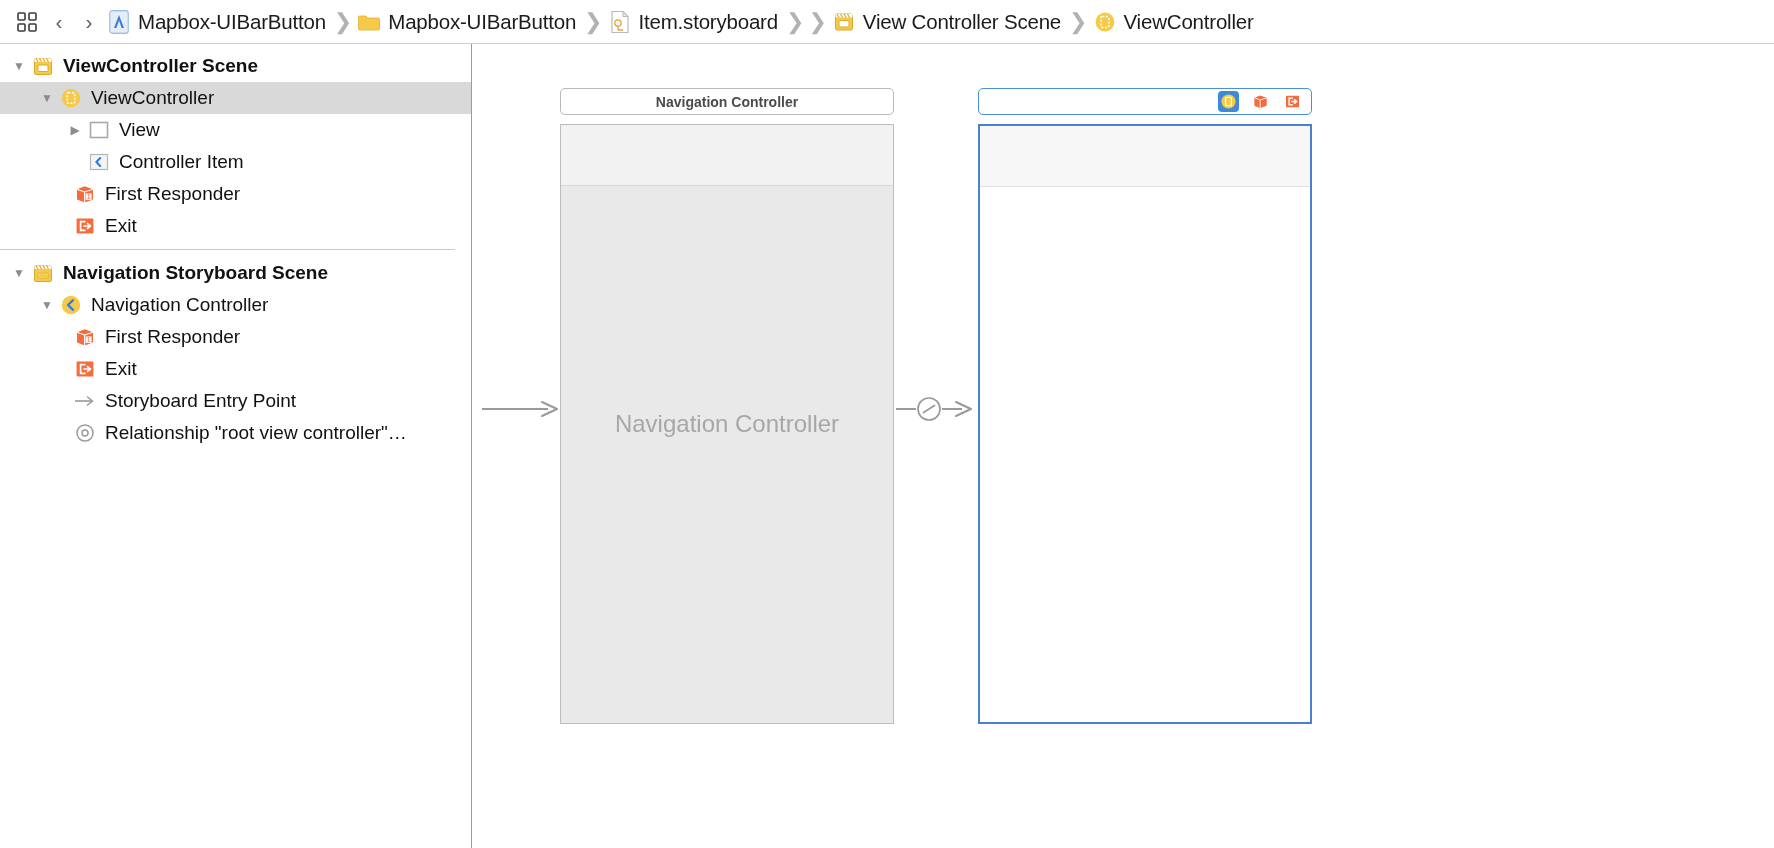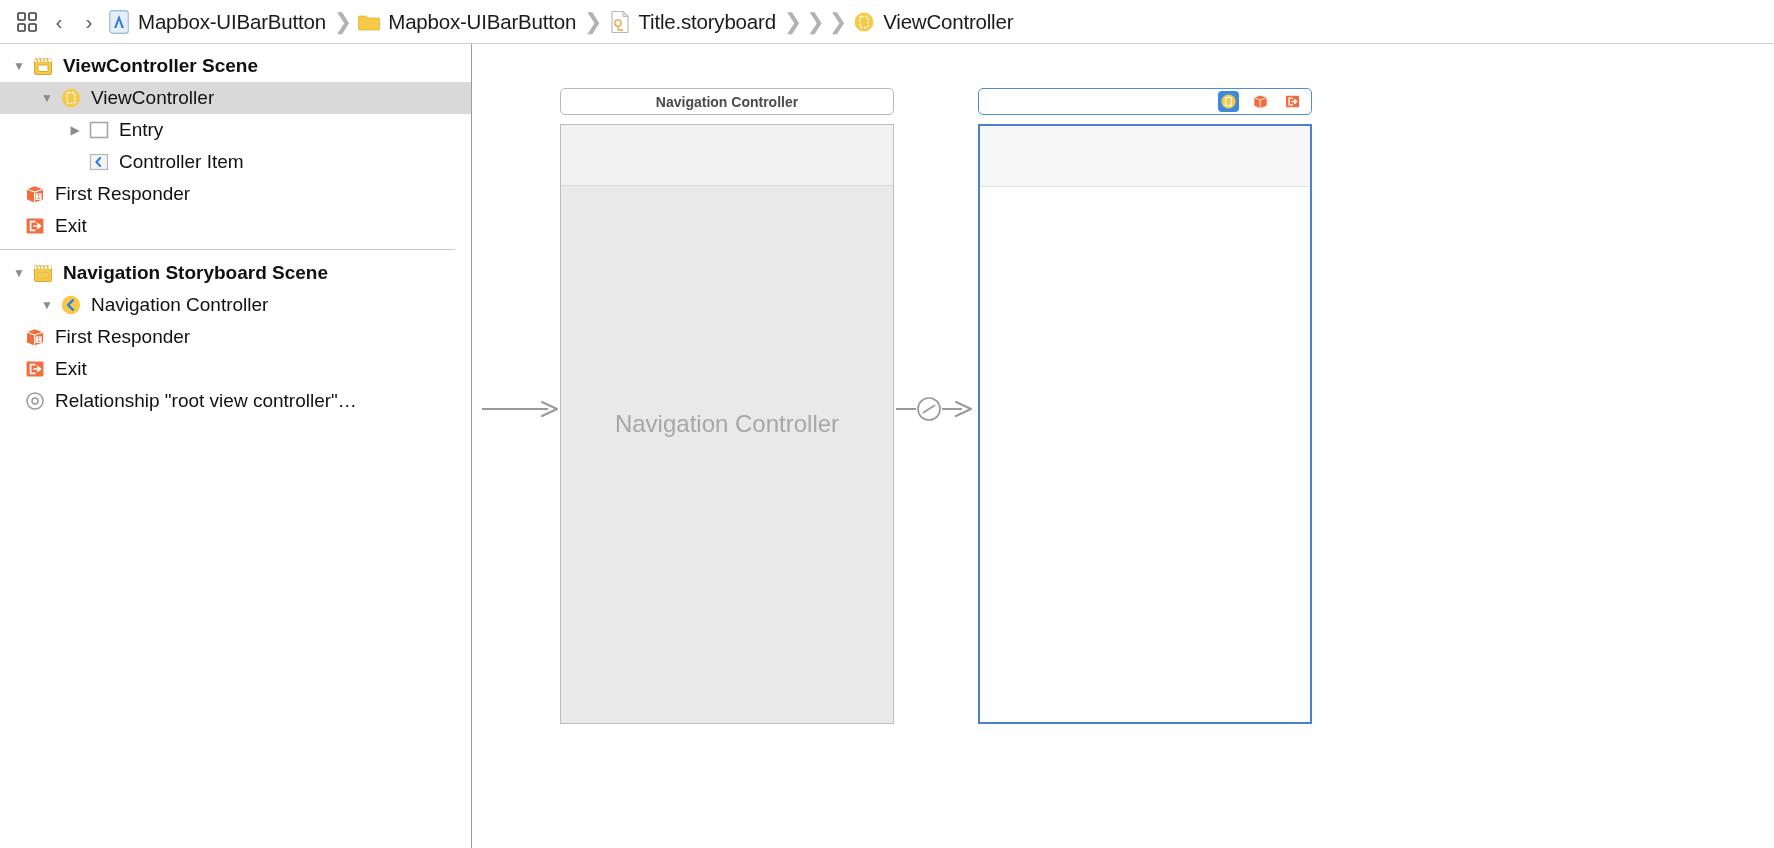--- a/index.html
+++ b/index.html
@@ -58,21 +58,21 @@
   .row .twist.none { visibility: hidden; }
   .row .ico { width: 26px; flex: 0 0 26px; display: flex; align-items: center; justify-content: center; margin-right: 7px; }
   .row .txt { overflow: hidden; text-overflow: ellipsis; }
   .row.bold .txt { font-weight: 700; text-align: center; }
   .sep-line { height: 1px; background: #c9c9c9; margin: 7px 16px 7px 0; }
 
   
   .ind0 { padding-left: 8px; }
   .ind1 { padding-left: 36px; }
   .ind2 { padding-left: 64px; }
-  .ind1b { }
+  .ind1b { padding-left: 50px; }
 
   
   .canvas { flex: 1; position: relative; background: #ffffff; overflow: hidden; }
 
   
   .scene-nav { position: absolute; left: 88px; top: 44px; width: 334px; }
   .scene-vc  { position: absolute; left: 506px; top: 44px; width: 334px; }
 
   .scene-bar {
     height: 27px;
@@ -154,26 +154,37 @@
 
     <div class="crumb">
       <span class="ci">
         <svg width="22" height="24" viewBox="0 0 22 24">
           <path d="M3 1.5 h11 l5 5 v16 h-16 z" fill="#ffffff" stroke="#b9b9b9" stroke-width="1.2"></path>
           <path d="M14 1.5 v5 h5 z" fill="#e6e6e6" stroke="#b9b9b9" stroke-width="1"></path>
           <circle cx="9" cy="13" r="3.2" fill="none" stroke="#e8a33d" stroke-width="1.3"></circle>
           <path d="M9 16 v4 M9 20 h5" fill="none" stroke="#e8a33d" stroke-width="1.3"></path>
         </svg>
       </span>
-      <span class="lbl">Title.storyboard</span>
+      <span class="lbl">Item.storyboard</span>
     </div>
     <span class="sep">❯</span>
 
     <span class="sep">❯</span>
 
+    <div class="crumb">
+      <span class="ci">
+        <svg width="22" height="24" viewBox="0 0 22 24">
+          <rect x="2.5" y="4" width="17" height="16" rx="1.6" fill="#f7c948" stroke="#d9a92b" stroke-width="1"></rect>
+          <path d="M2.5 4 h17 v3.4 h-17 z" fill="#ffffff"></path>
+          <path d="M4 4 l2 3.4 M7.5 4 l2 3.4 M11 4 l2 3.4 M14.5 4 l2 3.4" stroke="#d9a92b" stroke-width="1.1"></path>
+          <rect x="6" y="10.5" width="10" height="6.5" rx="0.8" fill="#ffffff" stroke="#d9a92b" stroke-width="1"></rect>
+        </svg>
+      </span>
+      <span class="lbl">View Controller Scene</span>
+    </div>
     <span class="sep">❯</span>
 
     <div class="crumb">
       <span class="ci">
         <svg width="22" height="24" viewBox="0 0 22 24">
           <circle cx="11" cy="12" r="9.4" fill="#f7c948"></circle>
           <rect x="7" y="6.5" width="8" height="11" rx="1.4" fill="none" stroke="#ffffff" stroke-width="1.5" stroke-dasharray="2 1.6"></rect>
         </svg>
       </span>
       <span class="lbl">ViewController</span>
@@ -209,21 +220,21 @@
         <span class="txt">ViewController</span>
       </div>
 
       <div class="row ind2">
         <span class="twist">▶</span>
         <span class="ico">
           <svg width="22" height="22" viewBox="0 0 22 22">
             <rect x="2.5" y="3.5" width="17" height="15" fill="#ffffff" stroke="#a8a8a8" stroke-width="1.6"></rect>
           </svg>
         </span>
-        <span class="txt">Entry</span>
+        <span class="txt">View</span>
       </div>
 
       <div class="row ind2">
         <span class="twist none">▶</span>
         <span class="ico">
           <svg width="22" height="22" viewBox="0 0 22 22">
             <rect x="2.5" y="3.5" width="17" height="15" fill="#f4f4f4" stroke="#b5b5b5" stroke-width="1.2"></rect>
             <path d="M12.2 7 L8.4 11 L12.2 15" fill="none" stroke="#2b7de9" stroke-width="2.1" stroke-linecap="round" stroke-linejoin="round"></path>
           </svg>
         </span>
@@ -303,20 +314,30 @@
         <span class="ico">
           <svg width="22" height="22" viewBox="0 0 22 22">
             <rect x="2.6" y="3.4" width="16.8" height="15.2" rx="1" fill="#f46b3c"></rect>
             <path d="M11.6 6.6 h-5 v8.8 h5" fill="none" stroke="#ffffff" stroke-width="1.7"></path>
             <path d="M10 11 h6.2 M13.6 8.6 L16.4 11 L13.6 13.4" fill="none" stroke="#ffffff" stroke-width="1.7" stroke-linecap="round" stroke-linejoin="round"></path>
           </svg>
         </span>
         <span class="txt">Exit</span>
       </div>
 
+      <div class="row ind1b">
+        <span class="twist none">▶</span>
+        <span class="ico">
+          <svg width="26" height="22" viewBox="0 0 26 22">
+            <path d="M3 11 h17" fill="none" stroke="#9a9a9a" stroke-width="1.6"></path>
+            <path d="M15.5 7 L20.5 11 L15.5 15" fill="none" stroke="#9a9a9a" stroke-width="1.6" stroke-linecap="round" stroke-linejoin="round"></path>
+          </svg>
+        </span>
+        <span class="txt">Storyboard Entry Point</span>
+      </div>
 
       <div class="row ind1b">
         <span class="twist none">▶</span>
         <span class="ico">
           <svg width="22" height="22" viewBox="0 0 22 22">
             <circle cx="11" cy="11" r="8" fill="none" stroke="#9a9a9a" stroke-width="1.5"></circle>
             <circle cx="11" cy="11" r="3" fill="none" stroke="#9a9a9a" stroke-width="1.5"></circle>
           </svg>
         </span>
         <span class="txt">Relationship "root view controller"…</span>

